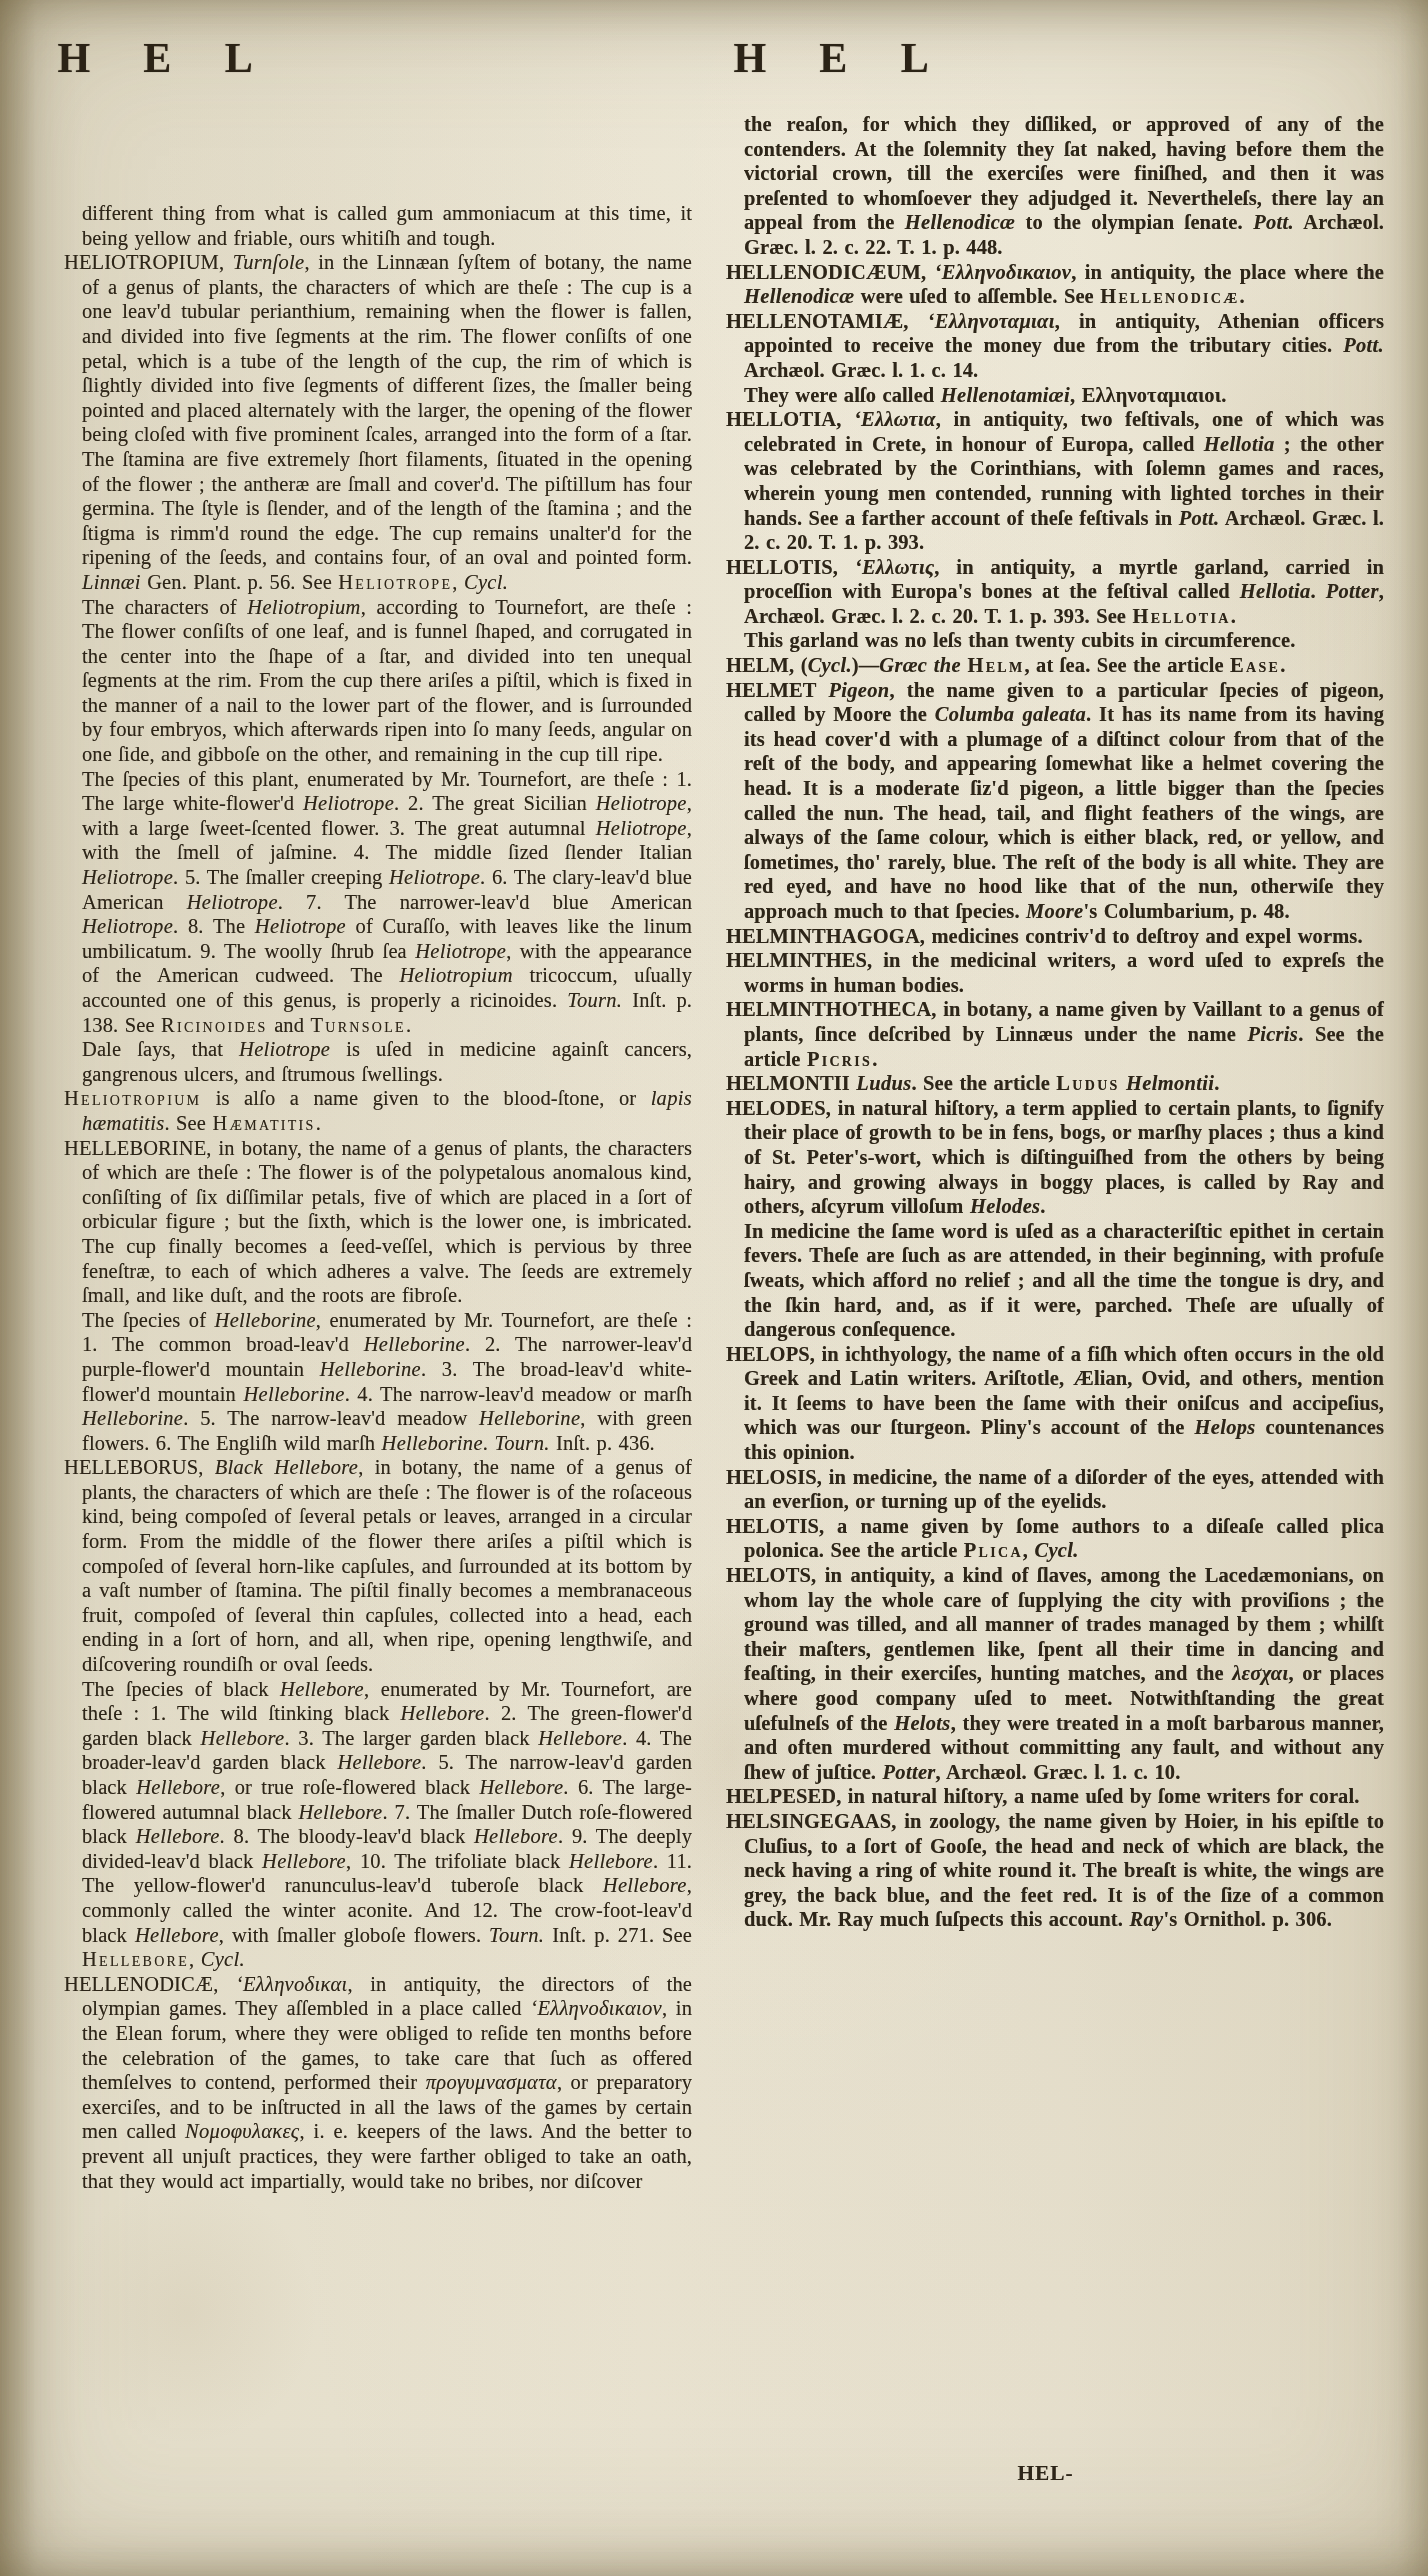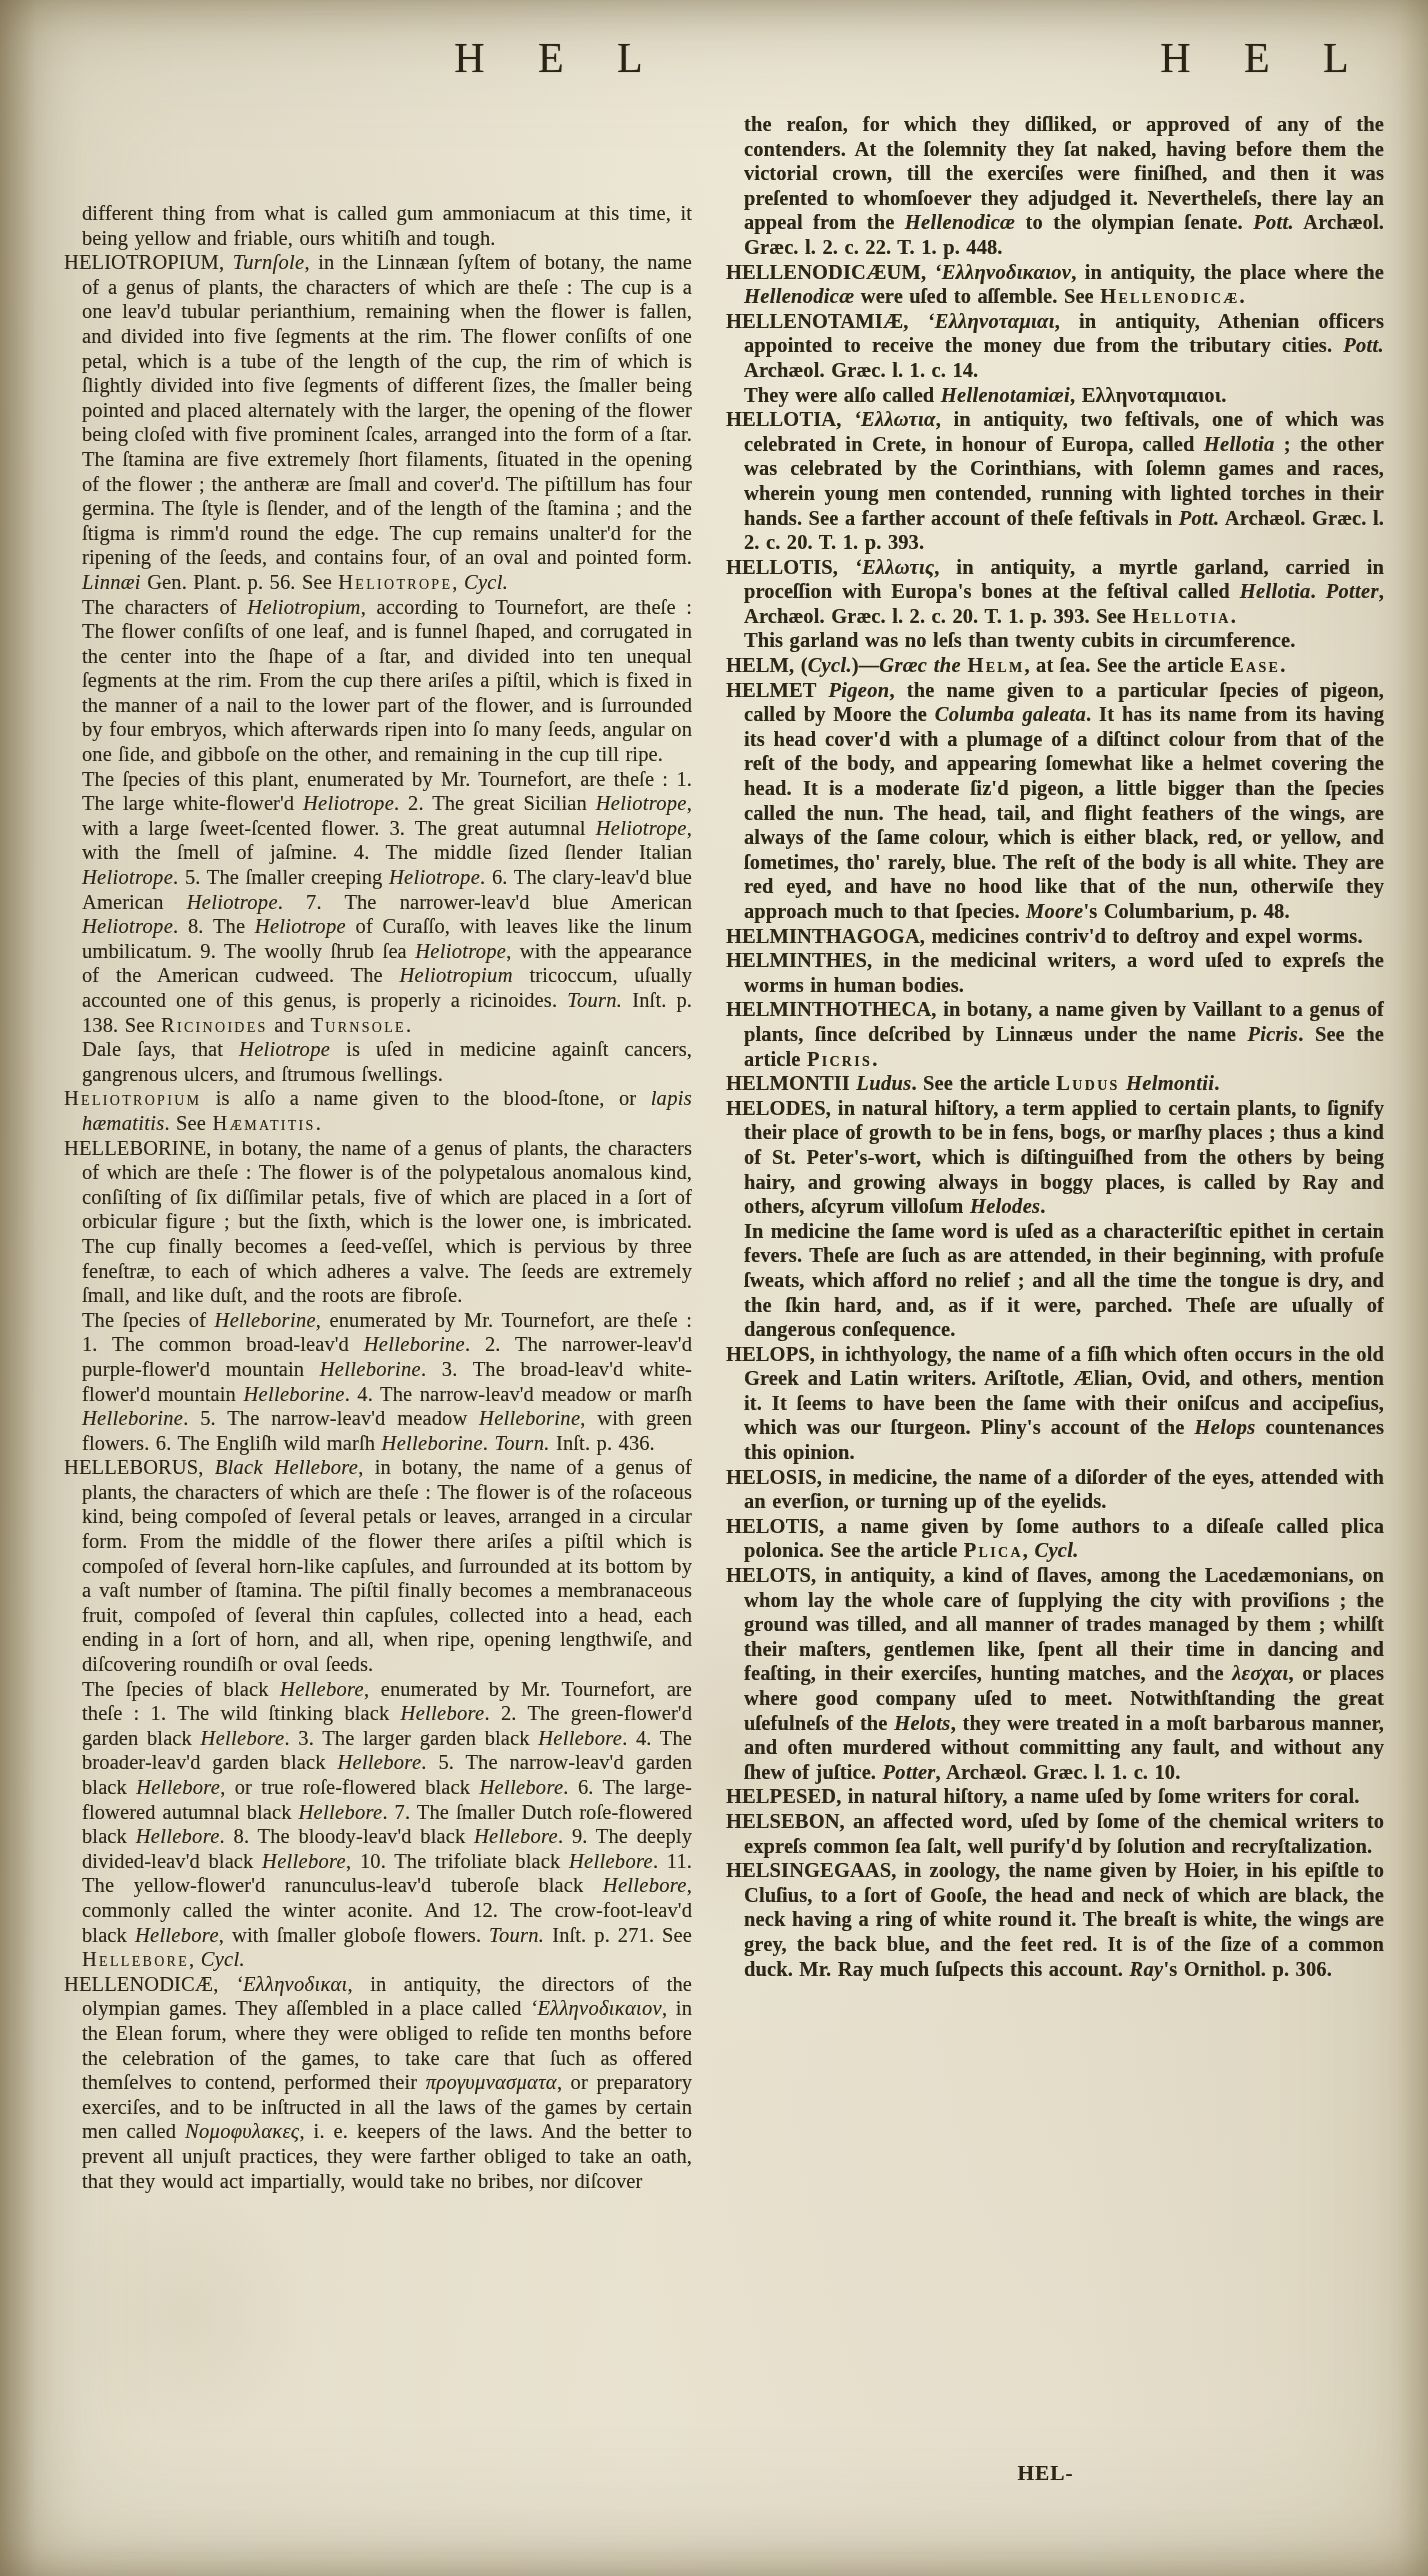--- a/index.html
+++ b/index.html
@@ -24,22 +24,22 @@
   }
   .stain { position:absolute; border-radius:50%; pointer-events:none; }
   .stain.s1 { left:614px; top:1566px; width:231px; height:374px;
     background:radial-gradient(ellipse, rgba(140,115,70,.10), transparent 70%); }
   .stain.s2 { left:53px;  top:2180px; width:267px; height:267px;
     background:radial-gradient(ellipse, rgba(140,115,70,.08), transparent 70%); }
   .stain.s3 { left:1157px; top:267px; width:249px; height:445px;
     background:radial-gradient(ellipse, rgba(140,115,70,.07), transparent 70%); }
 
   .rh {
-    position:absolute; top:34px; text-align:right;
-    font-size:42px; font-weight:normal; letter-spacing:21.4px; text-indent:21.4px;
+    position:absolute; top:34px; text-align:left;
+    font-size:42px; font-weight:bold; letter-spacing:21.4px; text-indent:21.4px;
     color:#2b2316; text-shadow:0 0 0.9px rgba(43,35,22,.55);
   }
   .rh-left  { left:36px;  width:628px; }
   .rh-right { left:712px; width:658px; }
 
   .col {
     position:absolute; color:#2d2518;
     font-size:20.5px; line-height:24.6px; text-align:justify;
     word-spacing:1.2px; letter-spacing:0.1px;
     text-shadow:0 0 0.6px rgba(45,36,22,.42);
@@ -98,19 +98,18 @@
       <p class="para entry">HELMINTHES, in the medicinal writers, a word uſed to expreſs the worms in human bodies.</p>
       <p class="para entry">HELMINTHOTHECA, in botany, a name given by Vaillant to a genus of plants, ſince deſcribed by Linnæus under the name <i>Picris</i>. See the article <span class="xr">Picris</span>.</p>
       <p class="para entry">HELMONTII <i>Ludus</i>. See the article <span class="xr">Ludus</span> <i>Helmontii</i>.</p>
       <p class="para entry">HELODES, in natural hiſtory, a term applied to certain plants, to ſignify their place of growth to be in fens, bogs, or marſhy places ; thus a kind of St. Peter's-wort, which is diſtinguiſhed from the others by being hairy, and growing always in boggy places, is called by Ray and others, aſcyrum villoſum <i>Helodes</i>.</p>
       <p class="para sub">In medicine the ſame word is uſed as a characteriſtic epithet in certain fevers. Theſe are ſuch as are attended, in their beginning, with profuſe ſweats, which afford no relief ; and all the time the tongue is dry, and the ſkin hard, and, as if it were, parched. Theſe are uſually of dangerous conſequence.</p>
       <p class="para entry">HELOPS, in ichthyology, the name of a fiſh which often occurs in the old Greek and Latin writers. Ariſtotle, Ælian, Ovid, and others, mention it. It ſeems to have been the ſame with their oniſcus and accipeſius, which was our ſturgeon. Pliny's account of the <i>Helops</i> countenances this opinion.</p>
       <p class="para entry">HELOSIS, in medicine, the name of a diſorder of the eyes, attended with an everſion, or turning up of the eyelids.</p>
       <p class="para entry">HELOTIS, a name given by ſome authors to a diſeaſe called plica polonica. See the article <span class="xr">Plica</span>, <i>Cycl.</i></p>
       <p class="para entry">HELOTS, in antiquity, a kind of ſlaves, among the Lacedæmonians, on whom lay the whole care of ſupplying the city with proviſions ; the ground was tilled, and all manner of trades managed by them ; whilſt their maſters, gentlemen like, ſpent all their time in dancing and feaſting, in their exerciſes, hunting matches, and the <i>λεσχαι</i>, or places where good company uſed to meet. Notwithſtanding the great uſefulneſs of the <i>Helots</i>, they were treated in a moſt barbarous manner, and often murdered without committing any fault, and without any ſhew of juſtice. <i>Potter</i>, Archæol. Græc. l. 1. c. 10.</p>
       <p class="para entry">HELPESED, in natural hiſtory, a name uſed by ſome writers for coral.</p>
-      <p class="para entry">HELSEBON, an affected word, uſed by ſome of the chemical writers to expreſs common ſea ſalt, well purify'd by ſolution and recryſtalization.</p>
       <p class="para entry">HELSINGEGAAS, in zoology, the name given by Hoier, in his epiſtle to Cluſius, to a ſort of Gooſe, the head and neck of which are black, the neck having a ring of white round it. The breaſt is white, the wings are grey, the back blue, and the feet red. It is of the ſize of a common duck. Mr. Ray much ſuſpects this account. <i>Ray</i>'s Ornithol. p. 306.</p>
     </div>
 
   <div class="catchword">HEL-</div>
 </div>
 
 
 </body></html>

